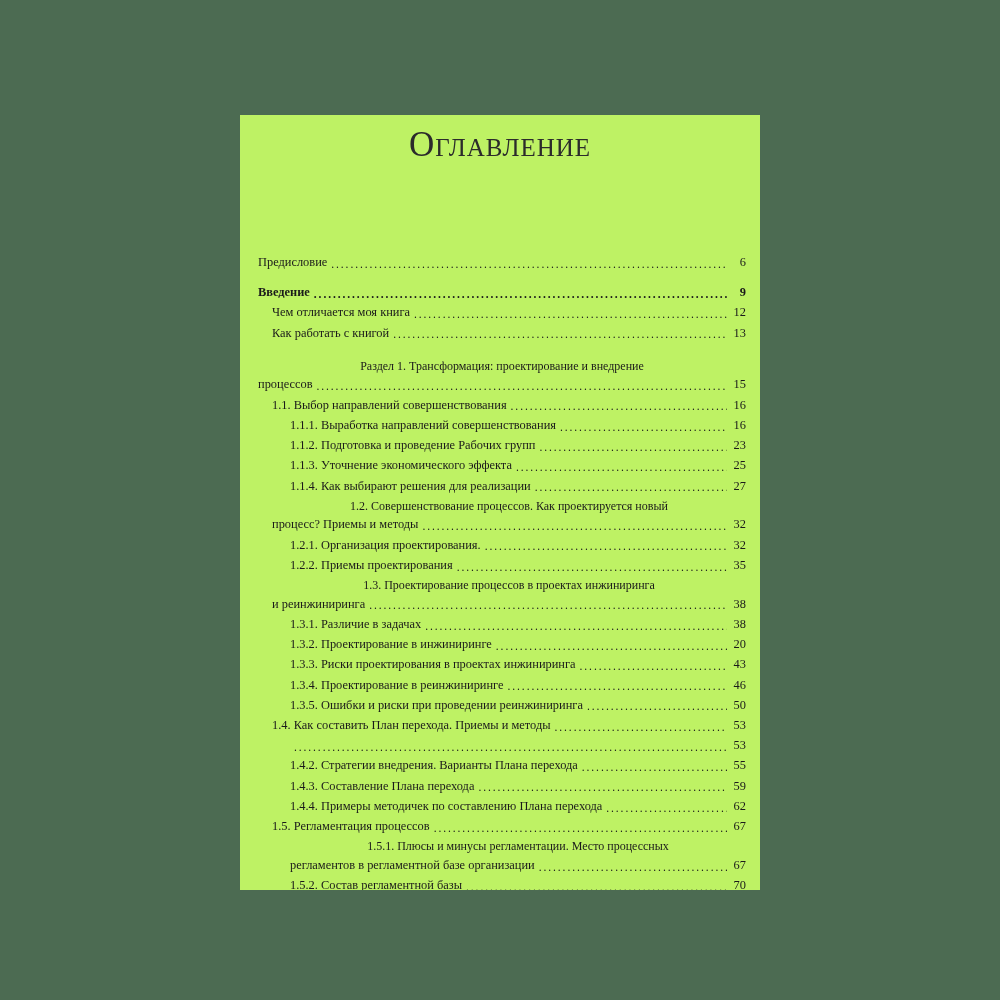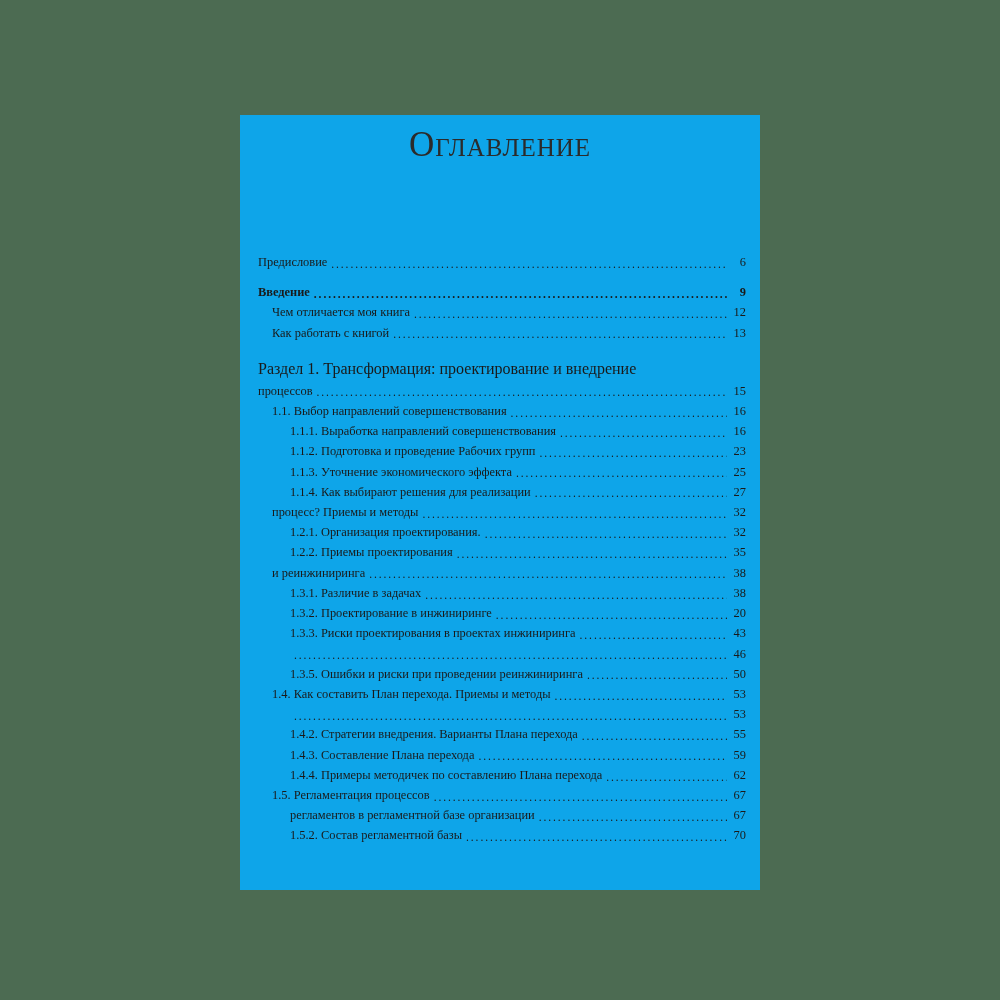--- a/index.html
+++ b/index.html
@@ -12,21 +12,21 @@
     background: #4c6b52;
     font-family: "Liberation Serif", serif;
     overflow: hidden;
   }
   #page {
     position: absolute;
     left: 240px;
     top: 115px;
     width: 520px;
     height: 775px;
-    background: #0ea5e9;
+    background: #bef264;
     box-sizing: border-box;
     padding: 0;
     overflow: hidden;
   }
   #title {
     text-align: center;
     font-size: 35px;
     letter-spacing: 1px;
     color: #2b2b2b;
     margin-top: 10px;
@@ -68,24 +68,25 @@
   
   .lvl0 { margin-left: 0px; }
   .lvl1 { margin-left: 14px; }
   .lvl2 { margin-left: 32px; }
 
   .gap-top { margin-top: 11px; font-weight: bold; }
   .gap-top-lg { margin-top: 14px; }
 
   
   .wrapline {
-    font-size: 16px;
+    font-size: 12px;
     color: #1a1a1a;
     line-height: 1.55;
     white-space: nowrap;
+    text-align: center;
   }
 </style>
 </head>
 <body>
 
 <div id="page">
   <div id="title">Оглавление</div>
   <div id="toc">
       <div class="row lvl0">
         <span class="txt">Предисловие</span>
@@ -131,35 +132,37 @@
       <div class="row lvl2">
         <span class="txt">1.1.3. Уточнение экономического эффекта</span>
         <span class="dots">................................................................................................................................</span>
         <span class="pg">25</span>
       </div>
       <div class="row lvl2">
         <span class="txt">1.1.4. Как выбирают решения для реализации</span>
         <span class="dots">................................................................................................................................</span>
         <span class="pg">27</span>
       </div>
+      <div class="wrapline lvl1">1.2. Совершенствование процессов. Как проектируется новый</div>
       <div class="row lvl1">
         <span class="txt">процесс? Приемы и методы</span>
         <span class="dots">................................................................................................................................</span>
         <span class="pg">32</span>
       </div>
       <div class="row lvl2">
         <span class="txt">1.2.1. Организация проектирования.</span>
         <span class="dots">................................................................................................................................</span>
         <span class="pg">32</span>
       </div>
       <div class="row lvl2">
         <span class="txt">1.2.2. Приемы проектирования</span>
         <span class="dots">................................................................................................................................</span>
         <span class="pg">35</span>
       </div>
+      <div class="wrapline lvl1">1.3. Проектирование процессов в проектах инжиниринга</div>
       <div class="row lvl1">
         <span class="txt">и реинжиниринга</span>
         <span class="dots">................................................................................................................................</span>
         <span class="pg">38</span>
       </div>
       <div class="row lvl2">
         <span class="txt">1.3.1. Различие в задачах</span>
         <span class="dots">................................................................................................................................</span>
         <span class="pg">38</span>
       </div>
@@ -167,20 +170,21 @@
         <span class="txt">1.3.2. Проектирование в инжиниринге</span>
         <span class="dots">................................................................................................................................</span>
         <span class="pg">20</span>
       </div>
       <div class="row lvl2">
         <span class="txt">1.3.3. Риски проектирования в проектах инжиниринга</span>
         <span class="dots">................................................................................................................................</span>
         <span class="pg">43</span>
       </div>
       <div class="row lvl2">
+        <span class="txt">1.3.4. Проектирование в реинжиниринге</span>
         <span class="dots">................................................................................................................................</span>
         <span class="pg">46</span>
       </div>
       <div class="row lvl2">
         <span class="txt">1.3.5. Ошибки и риски при проведении реинжиниринга</span>
         <span class="dots">................................................................................................................................</span>
         <span class="pg">50</span>
       </div>
       <div class="row lvl1">
         <span class="txt">1.4. Как составить План перехода. Приемы и методы</span>
@@ -204,20 +208,21 @@
       <div class="row lvl2">
         <span class="txt">1.4.4. Примеры методичек по составлению Плана перехода</span>
         <span class="dots">................................................................................................................................</span>
         <span class="pg">62</span>
       </div>
       <div class="row lvl1">
         <span class="txt">1.5. Регламентация процессов</span>
         <span class="dots">................................................................................................................................</span>
         <span class="pg">67</span>
       </div>
+      <div class="wrapline lvl2">1.5.1. Плюсы и минусы регламентации. Место процессных</div>
       <div class="row lvl2">
         <span class="txt">регламентов в регламентной базе организации</span>
         <span class="dots">................................................................................................................................</span>
         <span class="pg">67</span>
       </div>
       <div class="row lvl2">
         <span class="txt">1.5.2. Состав регламентной базы</span>
         <span class="dots">................................................................................................................................</span>
         <span class="pg">70</span>
       </div>

